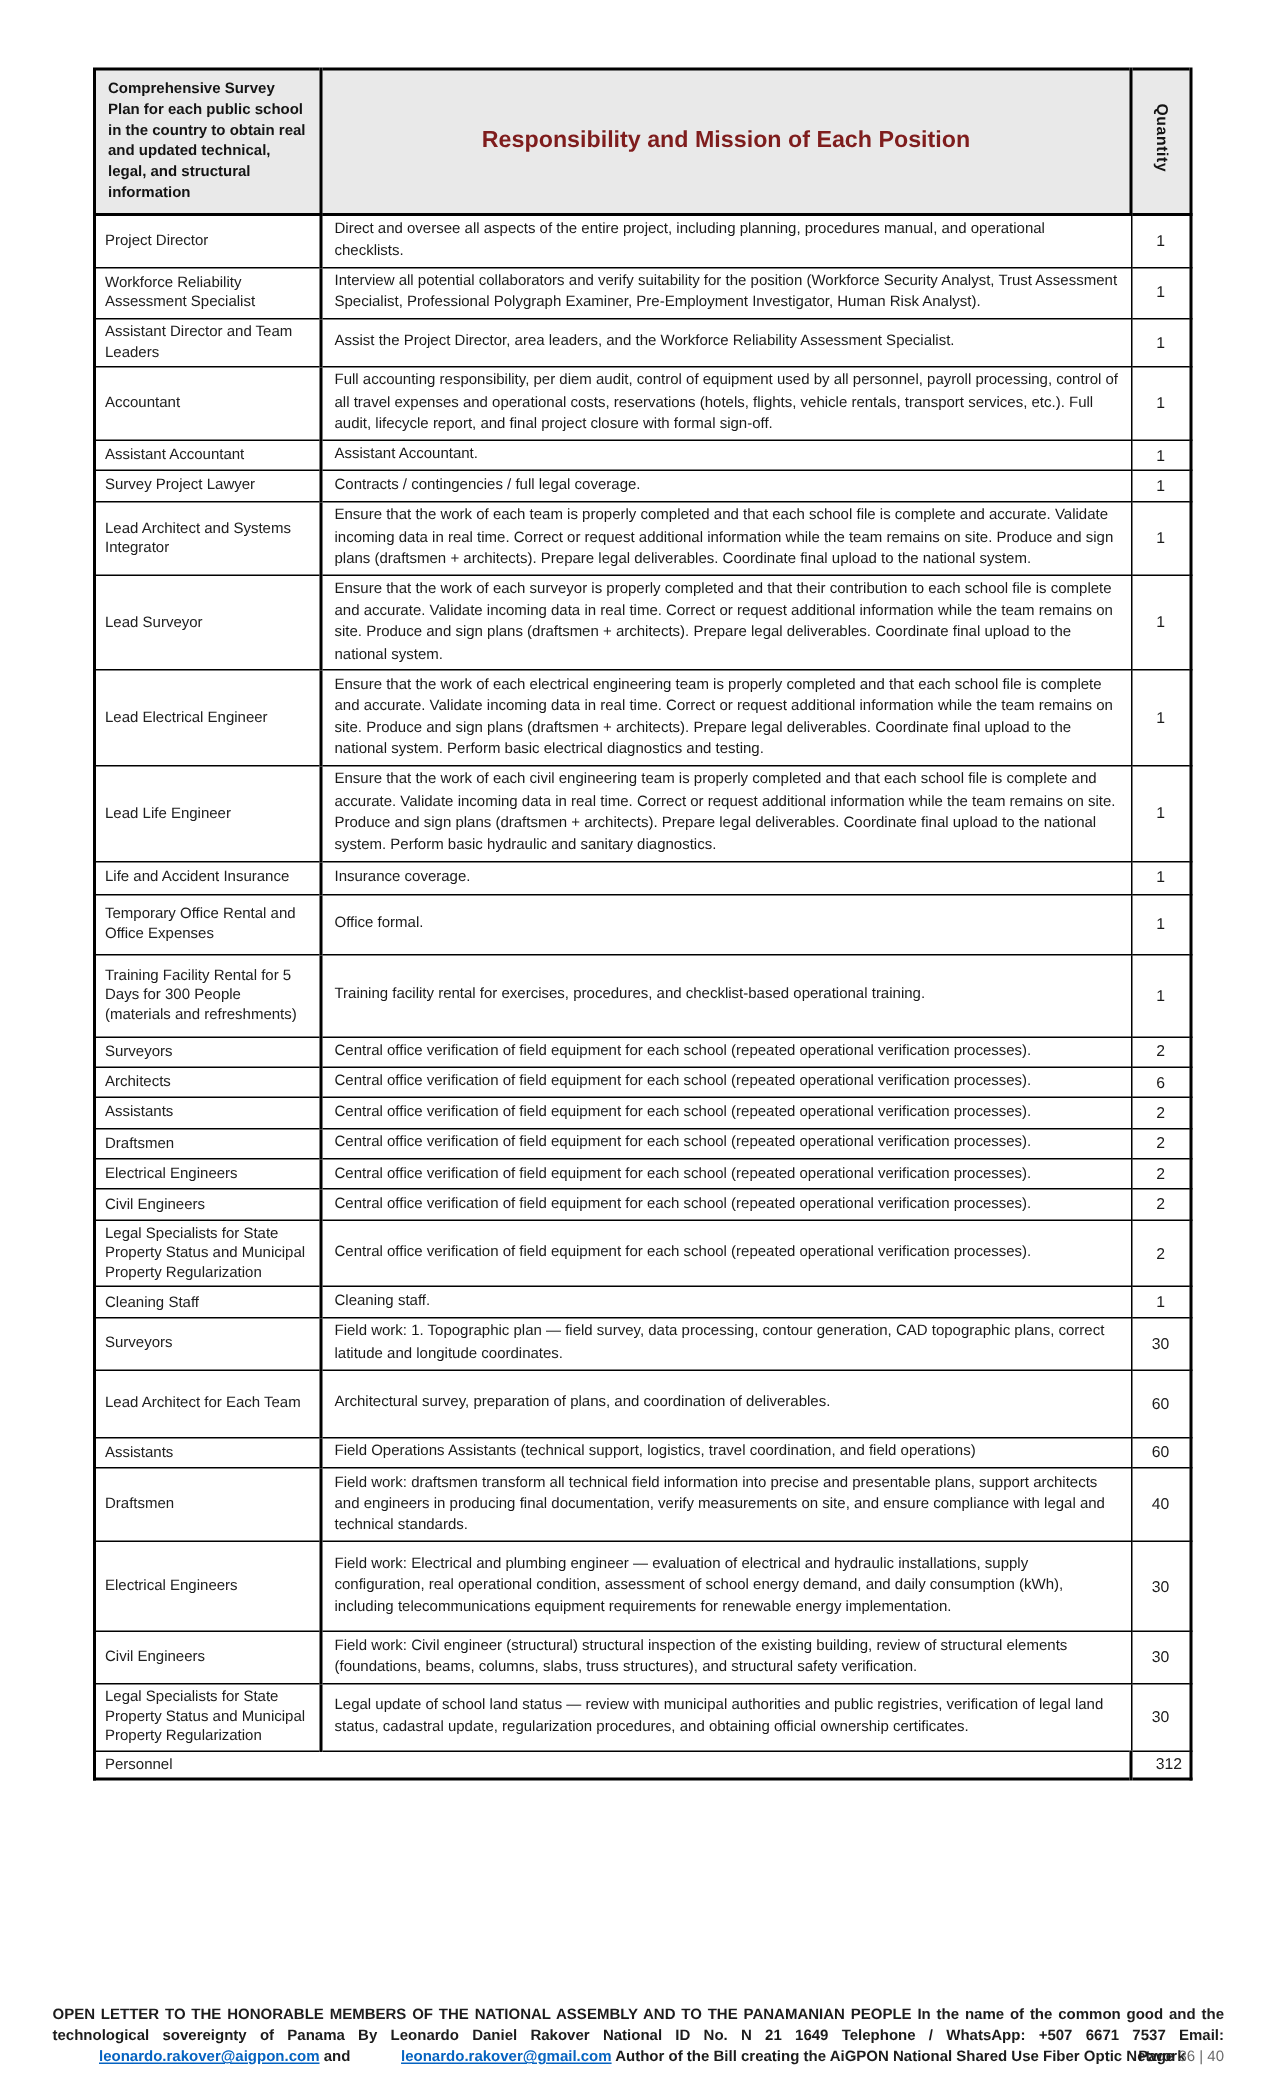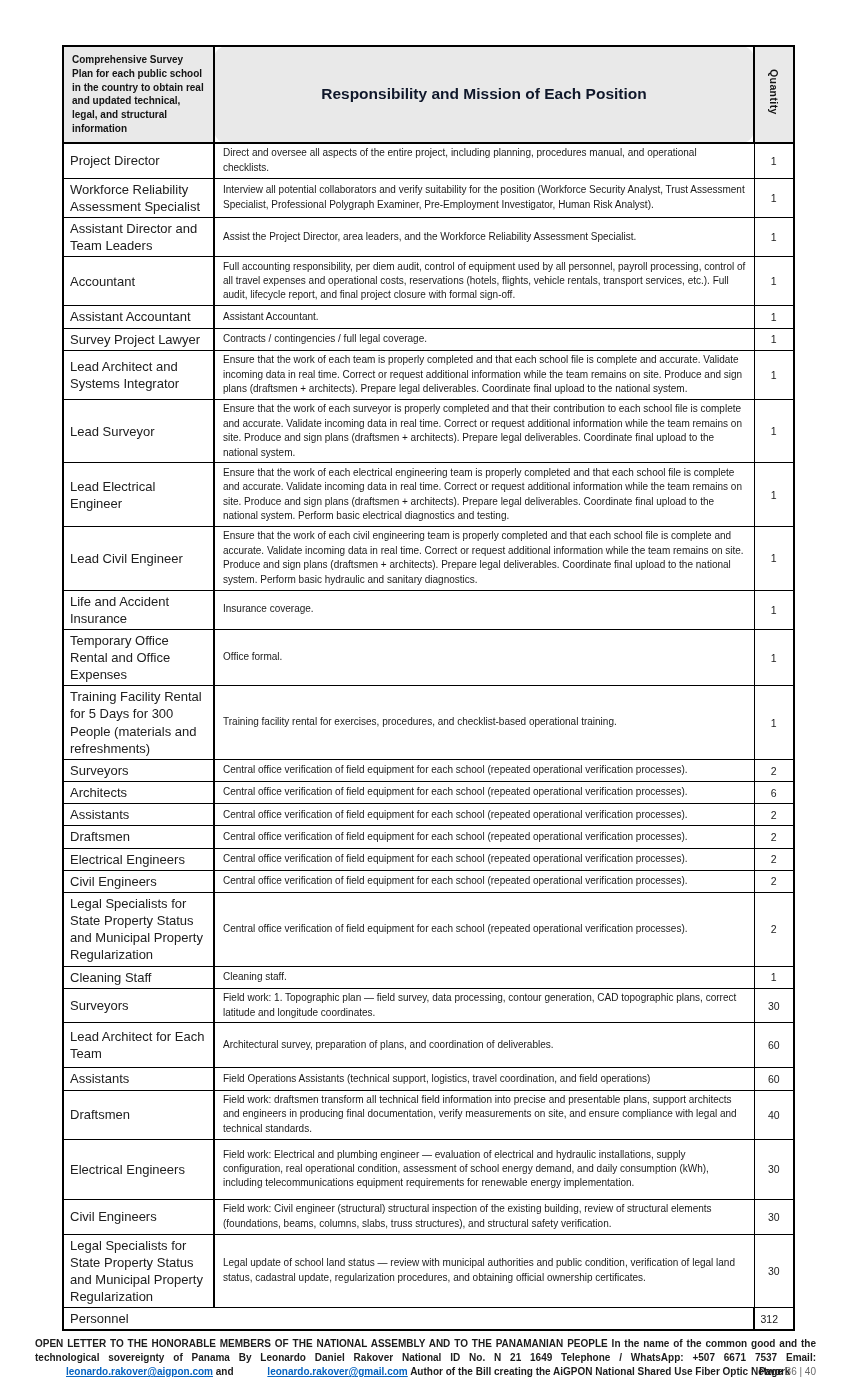--- a/index.html
+++ b/index.html
@@ -26,38 +26,38 @@
   th { border-left-width:2px; border-right-width:2px; }
   td.pos, th.h1 { border-right-width:2px; }
   td.qty, th.h3 { border-left-width:1.5px; }
 
   thead tr { height:93px; }
   thead th { background:#e9e9e9; border-bottom:2.5px solid #000; }
   th.h1 {
     font-size:10px; font-weight:bold; text-align:left;
     padding:6px 8px; line-height:1.38; color:#141414;
   }
-  th.h2 { font-size:15.5px; font-weight:bold; text-align:center; color:#0f172a;border-radius:13px; }
+  th.h2 { font-size:15.5px; font-weight:bold; text-align:center; color:#7f1d1d; }
   th.h3 { text-align:center; vertical-align:middle; }
   .vert {
     display:inline-block;
     writing-mode:vertical-rl;
     font-size:10.5px; font-weight:bold; letter-spacing:0.4px; color:#141414;
   }
 
   td.pos {
-    font-size:13px; padding:2px 6px; line-height:1.32;
+    font-size:10px; padding:2px 6px; line-height:1.32;
     text-align:left; color:#202020;
   }
   td.mis {
     font-size:10px; padding:2.5px 8px; line-height:1.44;
     text-align:left; color:#1a1a1a;
   }
   td.qty { font-size:10.5px; text-align:center; color:#1a1a1a; }
-  td.qty-total { text-align:right; padding-right:15px; }
+  td.qty-total { text-align:right; padding-right:5px; }
 
   
   tbody tr:nth-child(12) td { height:40px; }
   tbody tr:nth-child(13) td { height:55px; }
   tbody tr:nth-child(23) td { height:45px; }
   tbody tr:nth-child(26) td { height:60px; }
   tbody tr:nth-child(11) td { height:22px; }
 
   .footer {
     position:absolute; left:35px; top:1337px; width:781px;
@@ -126,21 +126,21 @@
           <td class="pos">Lead Surveyor</td>
           <td class="mis">Ensure that the work of each surveyor is properly completed and that their contribution to each school file is complete and accurate. Validate incoming data in real time. Correct or request additional information while the team remains on site. Produce and sign plans (draftsmen + architects). Prepare legal deliverables. Coordinate final upload to the national system.</td>
           <td class="qty">1</td>
         </tr>
         <tr>
           <td class="pos">Lead Electrical Engineer</td>
           <td class="mis">Ensure that the work of each electrical engineering team is properly completed and that each school file is complete and accurate. Validate incoming data in real time. Correct or request additional information while the team remains on site. Produce and sign plans (draftsmen + architects). Prepare legal deliverables. Coordinate final upload to the national system. Perform basic electrical diagnostics and testing.</td>
           <td class="qty">1</td>
         </tr>
         <tr>
-          <td class="pos">Lead Civil Engineer</td>
+          <td class="pos">Lead Life Engineer</td>
           <td class="mis">Ensure that the work of each civil engineering team is properly completed and that each school file is complete and accurate. Validate incoming data in real time. Correct or request additional information while the team remains on site. Produce and sign plans (draftsmen + architects). Prepare legal deliverables. Coordinate final upload to the national system. Perform basic hydraulic and sanitary diagnostics.</td>
           <td class="qty">1</td>
         </tr>
         <tr>
           <td class="pos">Life and Accident Insurance</td>
           <td class="mis">Insurance coverage.</td>
           <td class="qty">1</td>
         </tr>
         <tr>
           <td class="pos">Temporary Office Rental and Office Expenses</td>
@@ -217,21 +217,21 @@
           <td class="mis">Field work: Electrical and plumbing engineer — evaluation of electrical and hydraulic installations, supply configuration, real operational condition, assessment of school energy demand, and daily consumption (kWh), including telecommunications equipment requirements for renewable energy implementation.</td>
           <td class="qty">30</td>
         </tr>
         <tr>
           <td class="pos">Civil Engineers</td>
           <td class="mis">Field work: Civil engineer (structural) structural inspection of the existing building, review of structural elements (foundations, beams, columns, slabs, truss structures), and structural safety verification.</td>
           <td class="qty">30</td>
         </tr>
         <tr>
           <td class="pos">Legal Specialists for State Property Status and Municipal Property Regularization</td>
-          <td class="mis">Legal update of school land status — review with municipal authorities and public condition, verification of legal land status, cadastral update, regularization procedures, and obtaining official ownership certificates.</td>
+          <td class="mis">Legal update of school land status — review with municipal authorities and public registries, verification of legal land status, cadastral update, regularization procedures, and obtaining official ownership certificates.</td>
           <td class="qty">30</td>
         </tr>
         <tr>
           <td class="pos" colspan="2">Personnel</td>
           <td class="qty qty-total">312</td>
         </tr>
       </tbody>
   </table>
 
   <div class="footer">

